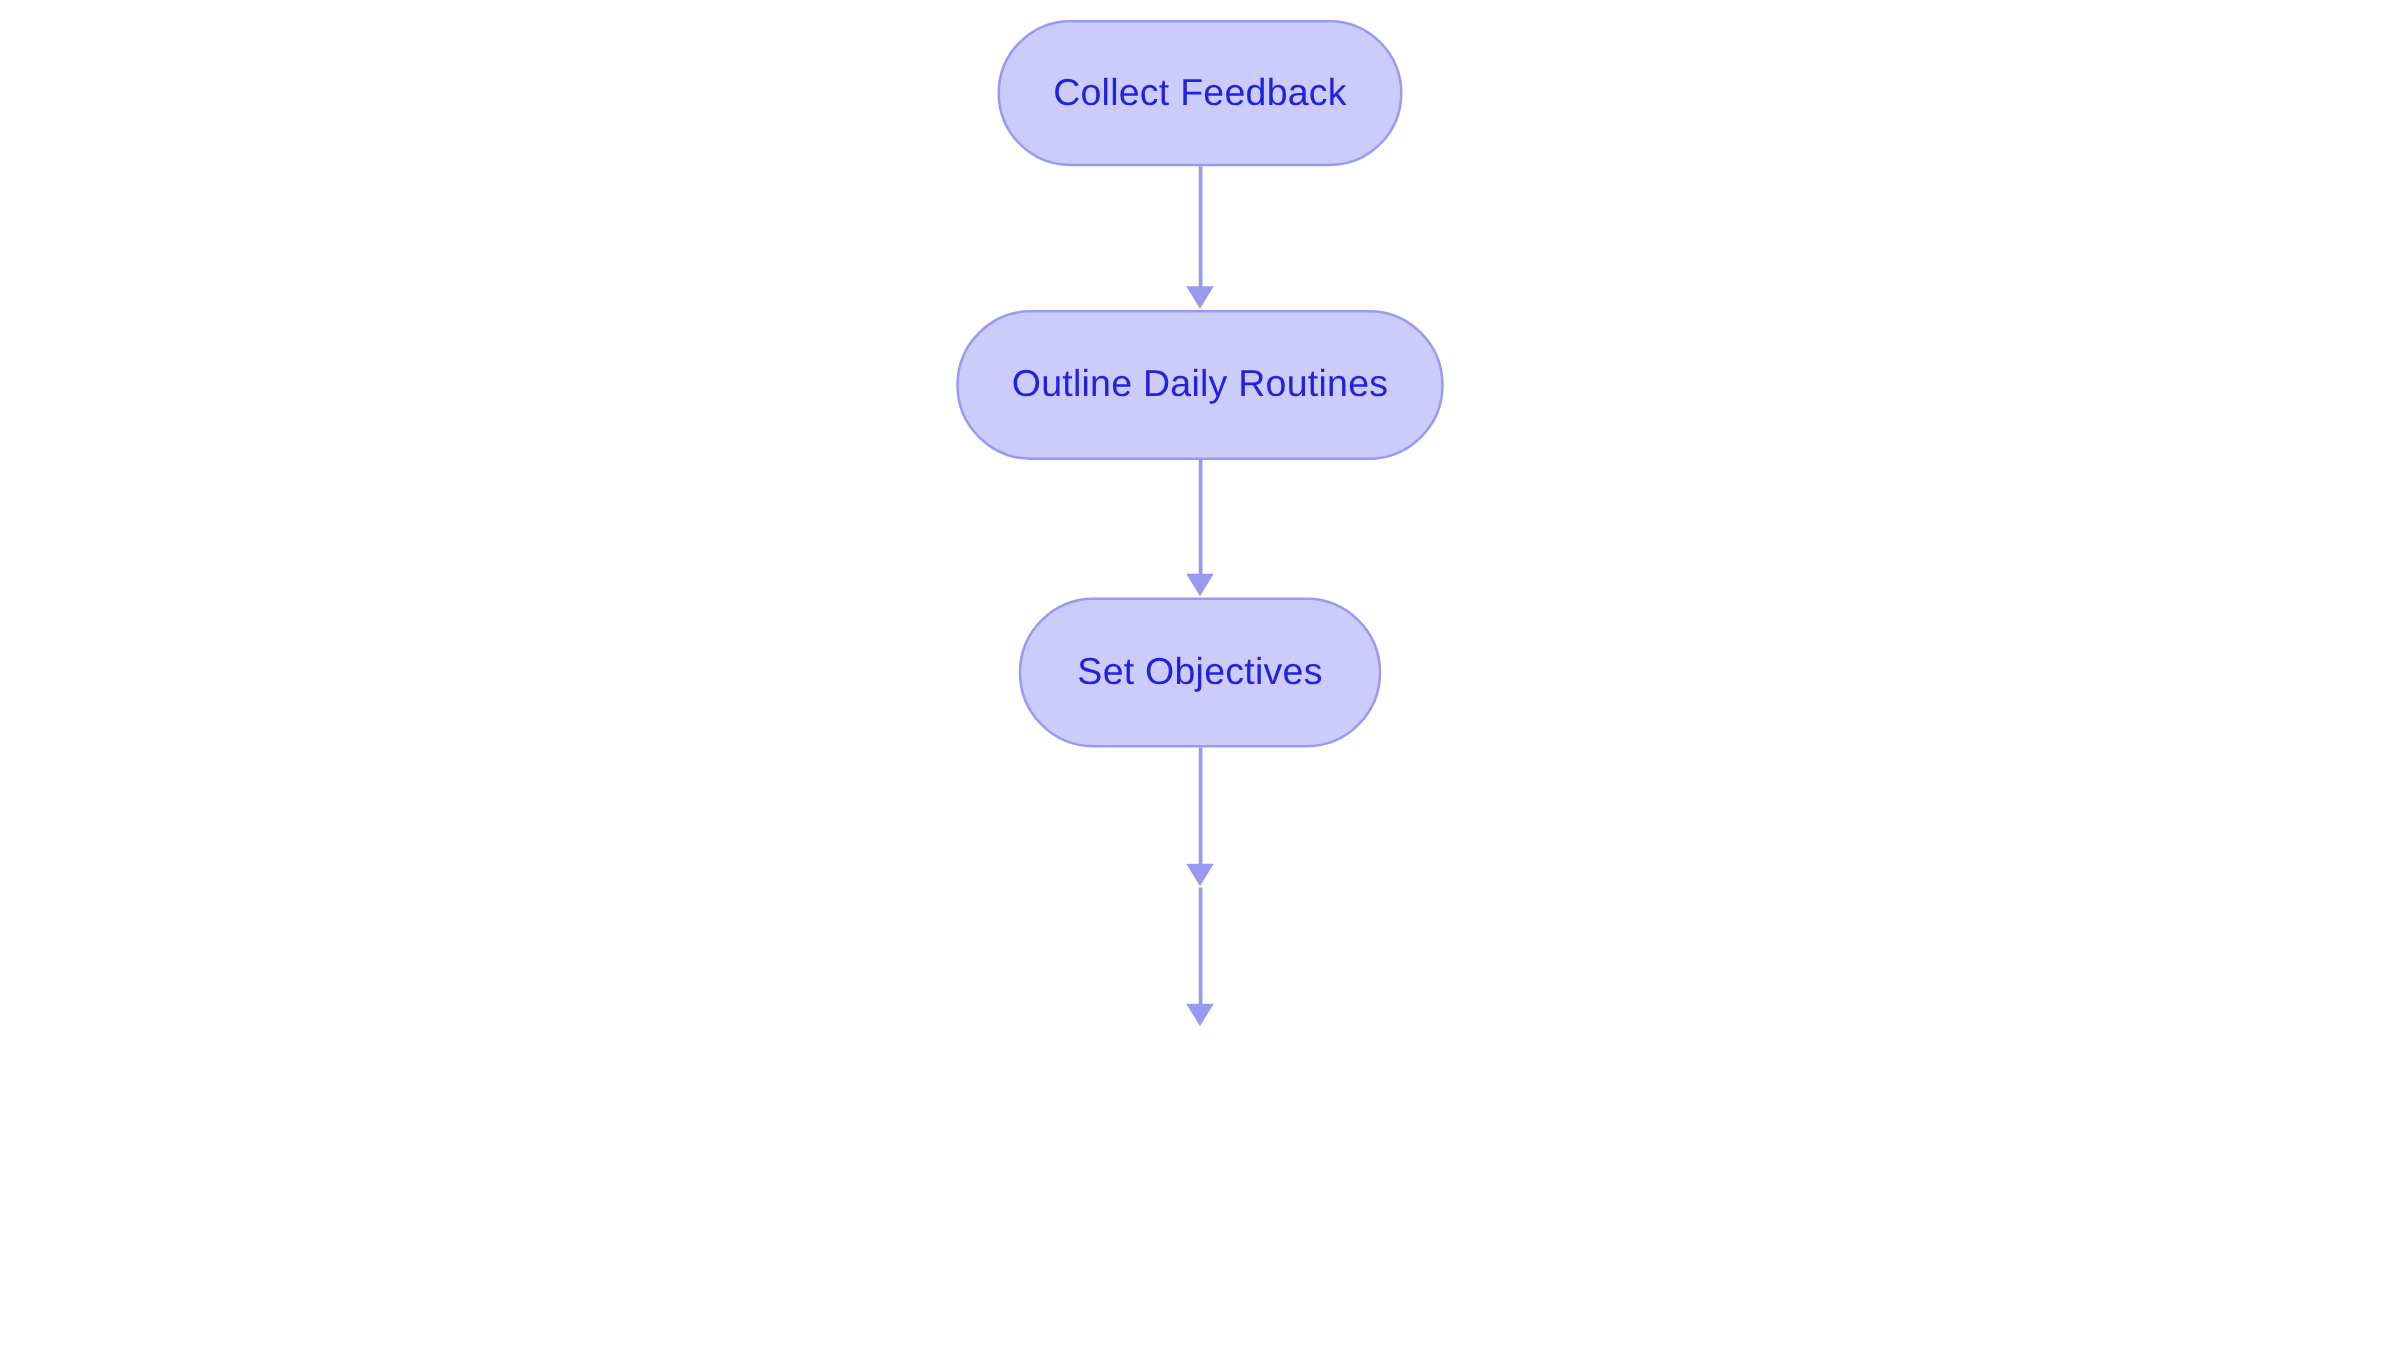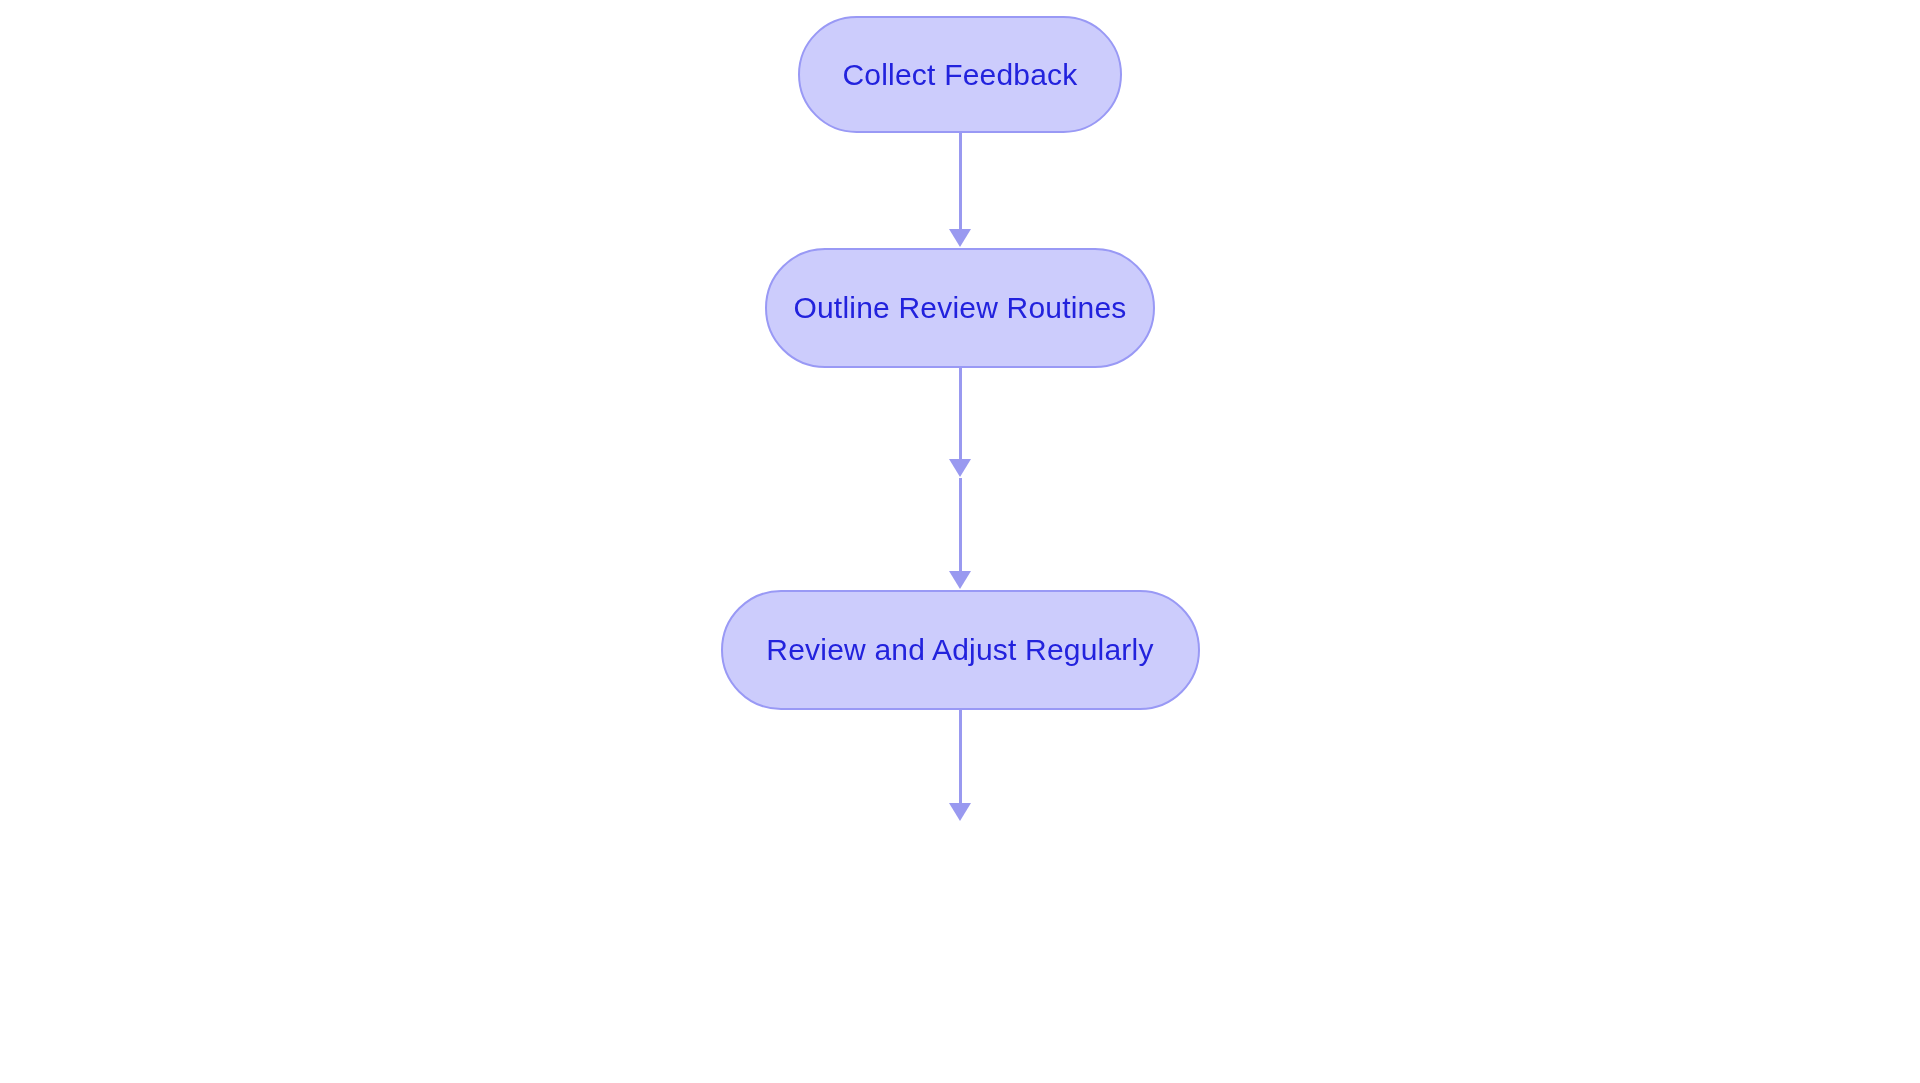--- a/index.html
+++ b/index.html
@@ -109,40 +109,40 @@
     </div>
   </div>
 
   <div class="connector conn-1">
     <span class="conn-line"></span>
     <span class="conn-head"></span>
   </div>
 
   <div class="node-row">
     <div class="flow-node node-2">
-      <span class="node-label">Outline Review Routines</span>
+      <span class="node-label">Outline Daily Routines</span>
     </div>
   </div>
 
   <div class="connector conn-2">
     <span class="conn-line"></span>
     <span class="conn-head"></span>
   </div>
 
+  <div class="node-row">
+    <div class="flow-node node-3">
+      <span class="node-label">Set Objectives</span>
+    </div>
+  </div>
 
   <div class="connector conn-3">
     <span class="conn-line"></span>
     <span class="conn-head"></span>
   </div>
 
-  <div class="node-row">
-    <div class="flow-node node-4">
-      <span class="node-label">Review and Adjust Regularly</span>
-    </div>
-  </div>
 
   <div class="connector conn-4">
     <span class="conn-line"></span>
     <span class="conn-head"></span>
   </div>
 
 
 </div>
 
 </body></html>

